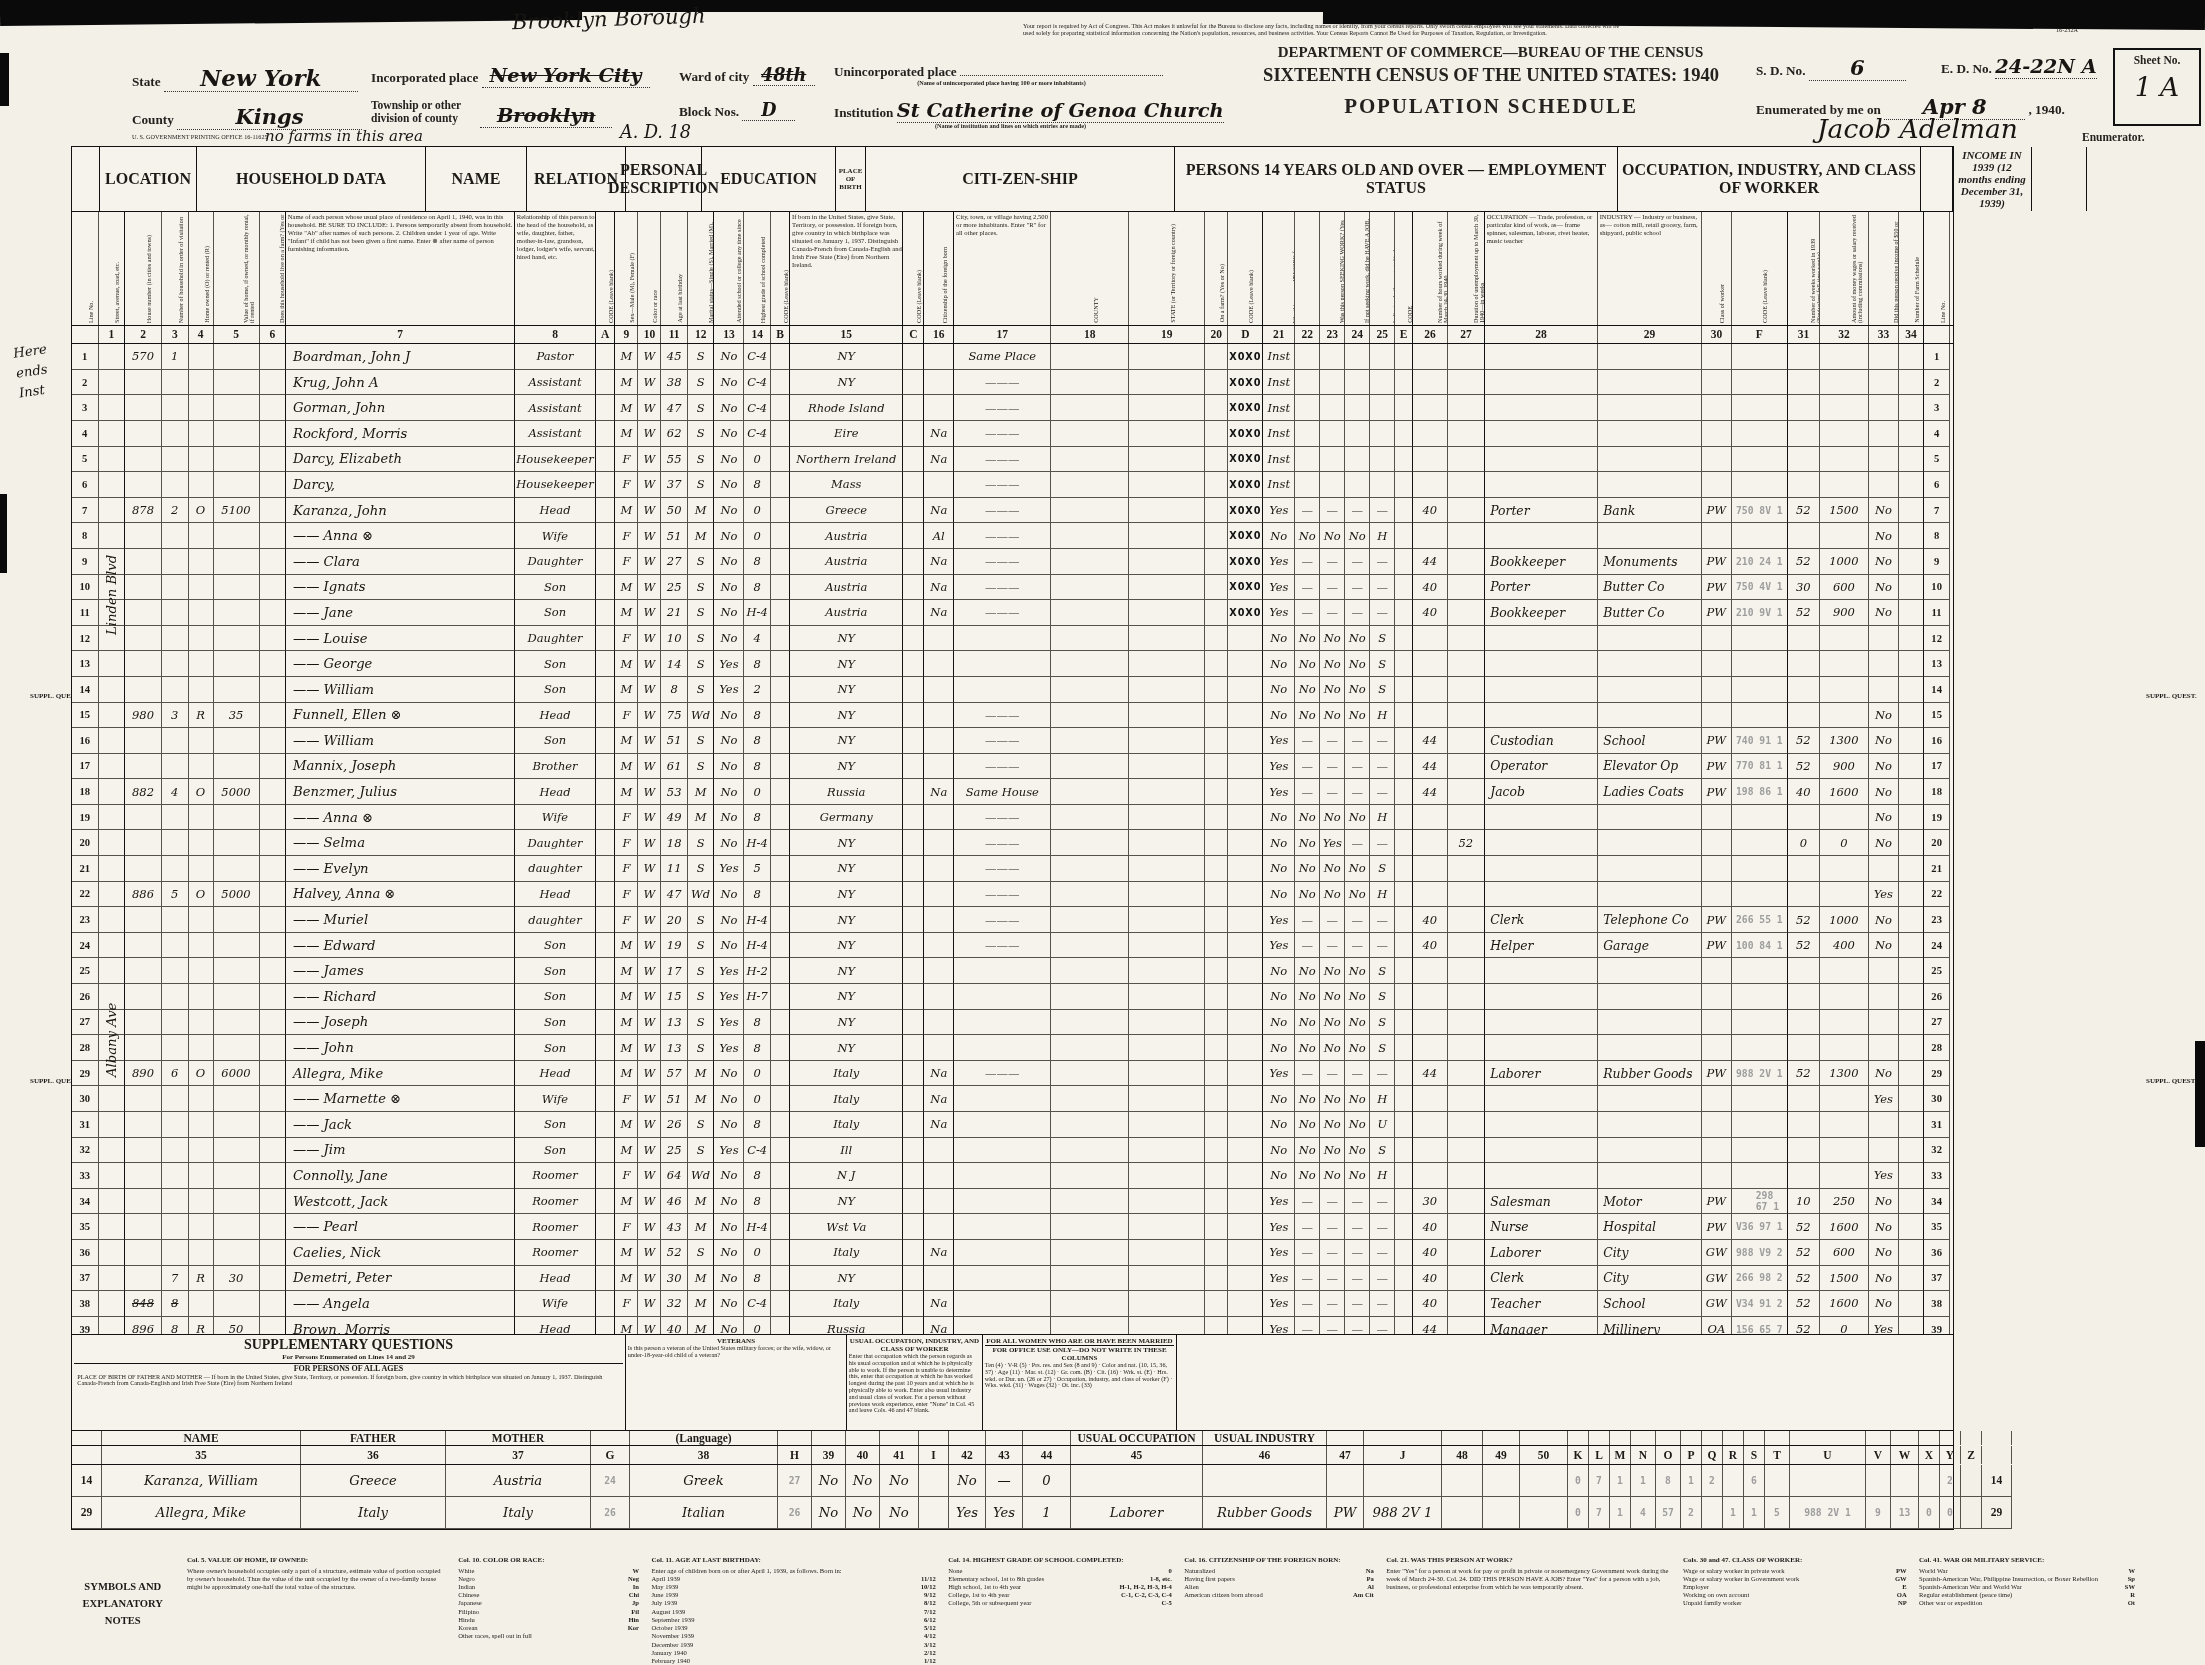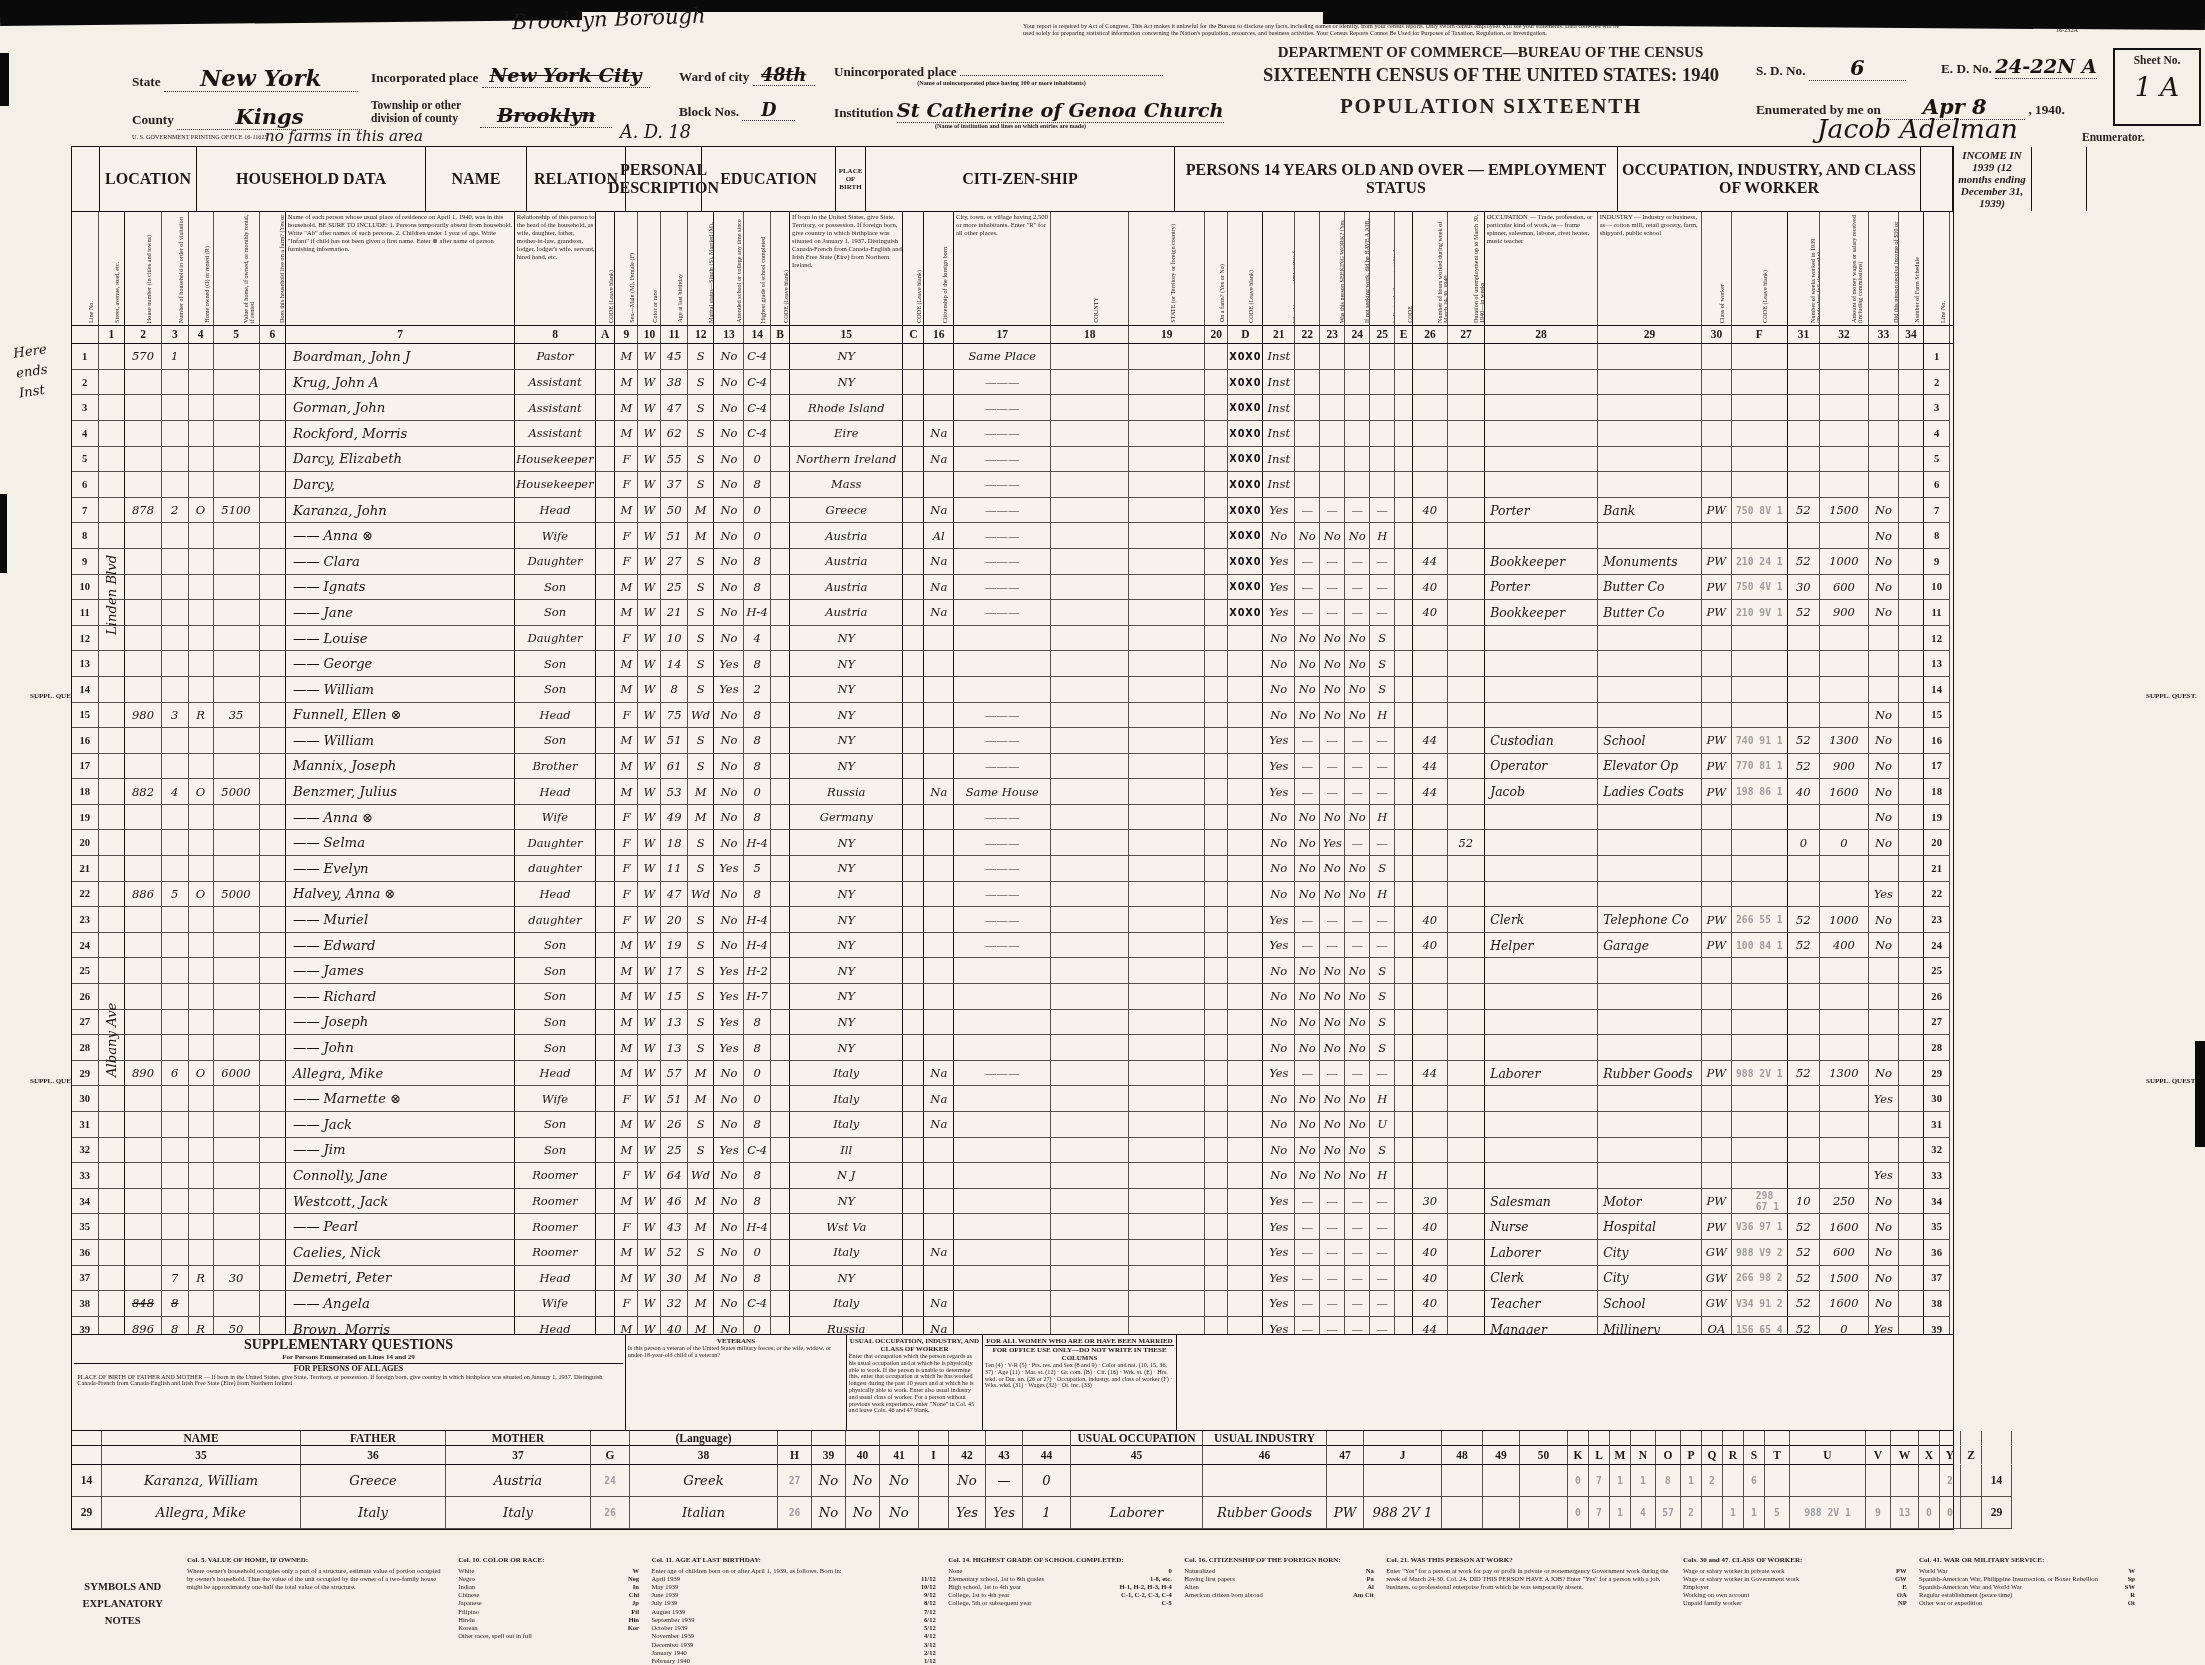--- a/index.html
+++ b/index.html
@@ -104,21 +104,21 @@
   </div>
   <div class="fld" style="left:834px;top:99px;">
     <span class="pr">Institution</span>
     <span class="line hw" style="min-width:291px;font-size:19.4px;">St Catherine of Genoa Church</span>
     <div class="micro pr ctr" style="width:353px;">(Name of institution and lines on which entries are made)</div>
   </div>
 
   <div class="micro pr" style="position:absolute;left:1023px;top:23px;width:600px;">Your report is required by Act of Congress. This Act makes it unlawful for the Bureau to disclose any facts, including names or identity, from your census reports. Only sworn census employees will see your statements. Data collected will be used solely for preparing statistical information concerning the Nation's population, resources, and business activities. Your Census Reports Cannot Be Used for Purposes of Taxation, Regulation, or Investigation.</div>
   <div class="pr b ctr" style="position:absolute;left:1217px;top:44px;width:547px;font-size:15px;">DEPARTMENT OF COMMERCE—BUREAU OF THE CENSUS</div>
   <div class="pr b ctr" style="position:absolute;left:1200px;top:65px;width:582px;font-size:18.5px;">SIXTEENTH CENSUS OF THE UNITED STATES: 1940</div>
-  <div class="pr b ctr" style="position:absolute;left:1235px;top:94px;width:512px;font-size:21px;letter-spacing:1.8px;">POPULATION SIXTEENTH</div>
+  <div class="pr b ctr" style="position:absolute;left:1235px;top:94px;width:512px;font-size:21px;letter-spacing:1.8px;">POPULATION SCHEDULE</div>
 
   <div class="micro pr" style="position:absolute;left:2056px;top:26.5px;">16-232A</div>
   <div class="fld" style="left:1756px;top:55px;">
     <span class="pr">S. D. No.</span>
     <span class="line hw" style="min-width:97px;font-size:21px;">6</span>
   </div>
   <div class="fld" style="left:1941px;top:55px;">
     <span class="pr">E. D. No.</span>
     <span class="line hw" style="min-width:97px;font-size:19.4px;">24-22N A</span>
   </div>
@@ -3653,21 +3653,21 @@
         <div class="cell occ">
           <span class="hw">Manager</span>
         </div>
         <div class="cell ind">
           <span class="hw">Millinery</span>
         </div>
         <div class="cell">
           <span class="hw">OA</span>
         </div>
         <div class="cell hb">
-          <span class="stamp" style="font-size: 9.7px;">156 65 4</span>
+          <span class="stamp" style="font-size: 9.7px;">156 65 7</span>
         </div>
         <div class="cell">
           <span class="hw">52</span>
         </div>
         <div class="cell">
           <span class="hw">0</span>
         </div>
         <div class="cell">
           <span class="hw">Yes</span>
         </div>

